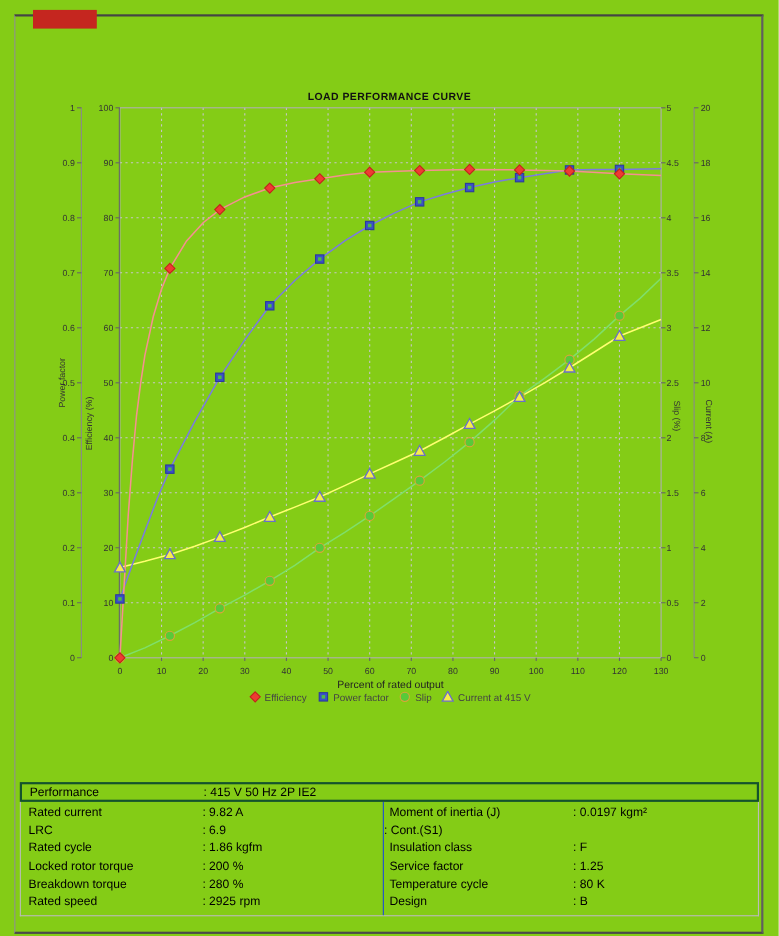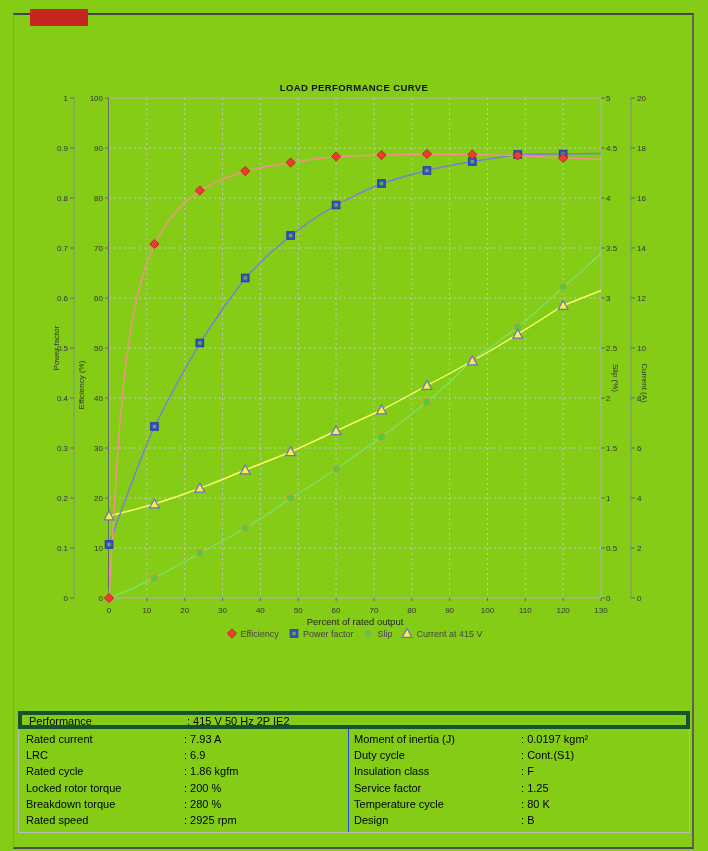--- a/index.html
+++ b/index.html
@@ -11,21 +11,21 @@
   .logo{position:absolute;left:30px;top:9px;width:58px;height:17px;}
   svg.chart{position:absolute;left:0;top:0;}
   .chart-title{font-size:9.5px;font-weight:bold;fill:#111;letter-spacing:.4px;}
   .axis-title{font-size:8px;fill:#333;}
   .x-title{font-size:9.5px;fill:#222;}
   .tick-label{font-size:8px;fill:#333;}
   .legend{position:absolute;left:0;top:628px;width:708px;display:flex;justify-content:center;
           align-items:center;gap:9px;font-size:9px;color:#444;}
   .legend-item{display:flex;align-items:center;gap:3px;}
   .spec-table{position:absolute;left:18px;top:711px;width:672px;font-size:11px;color:#000;}
-  .perf-row{display:flex;align-items:flex-start;border:4px solid #14532d;height:18px;box-sizing:border-box;}
+  .perf-row{display:flex;align-items:flex-end;border:2px solid #14532d;height:18px;box-sizing:border-box;}
   .perf-row .pl{width:158px;padding-left:7px;}
   .pairs{display:flex;border:1px solid #bbb;border-top:none;box-sizing:border-box;}
   .tcol{width:330px;padding:2px 0 4px 0;}
   .tcol.right{width:341px;border-left:1px solid #1d4ed8;}
   .trow{display:flex;line-height:16.2px;}
   .trow .tl{width:158px;padding-left:7px;}
   .tcol.right .trow .tl{width:167px;padding-left:5px;}
 </style>
 </head>
 <body>
@@ -281,21 +281,21 @@
 
   <div class="spec-table">
     <div class="perf-row">
       <span class="pl">Performance</span>
       <span class="pv">: 415 V 50 Hz 2P IE2</span>
     </div>
     <div class="pairs">
       <div class="tcol" id="tcol-left">
           <div class="trow">
             <span class="tl">Rated current</span>
-            <span class="tv">: 7.93 A</span>
+            <span class="tv">: 9.82 A</span>
           </div>
           <div class="trow">
             <span class="tl">LRC</span>
             <span class="tv">: 6.9</span>
           </div>
           <div class="trow">
             <span class="tl">Rated cycle</span>
             <span class="tv">: 1.86 kgfm</span>
           </div>
           <div class="trow">
@@ -310,21 +310,20 @@
             <span class="tl">Rated speed</span>
             <span class="tv">: 2925 rpm</span>
           </div>
         </div>
       <div class="tcol right" id="tcol-right">
           <div class="trow">
             <span class="tl">Moment of inertia (J)</span>
             <span class="tv">: 0.0197 kgm²</span>
           </div>
           <div class="trow">
-            <span class="tl">Duty cycle</span>
             <span class="tv">: Cont.(S1)</span>
           </div>
           <div class="trow">
             <span class="tl">Insulation class</span>
             <span class="tv">: F</span>
           </div>
           <div class="trow">
             <span class="tl">Service factor</span>
             <span class="tv">: 1.25</span>
           </div>

